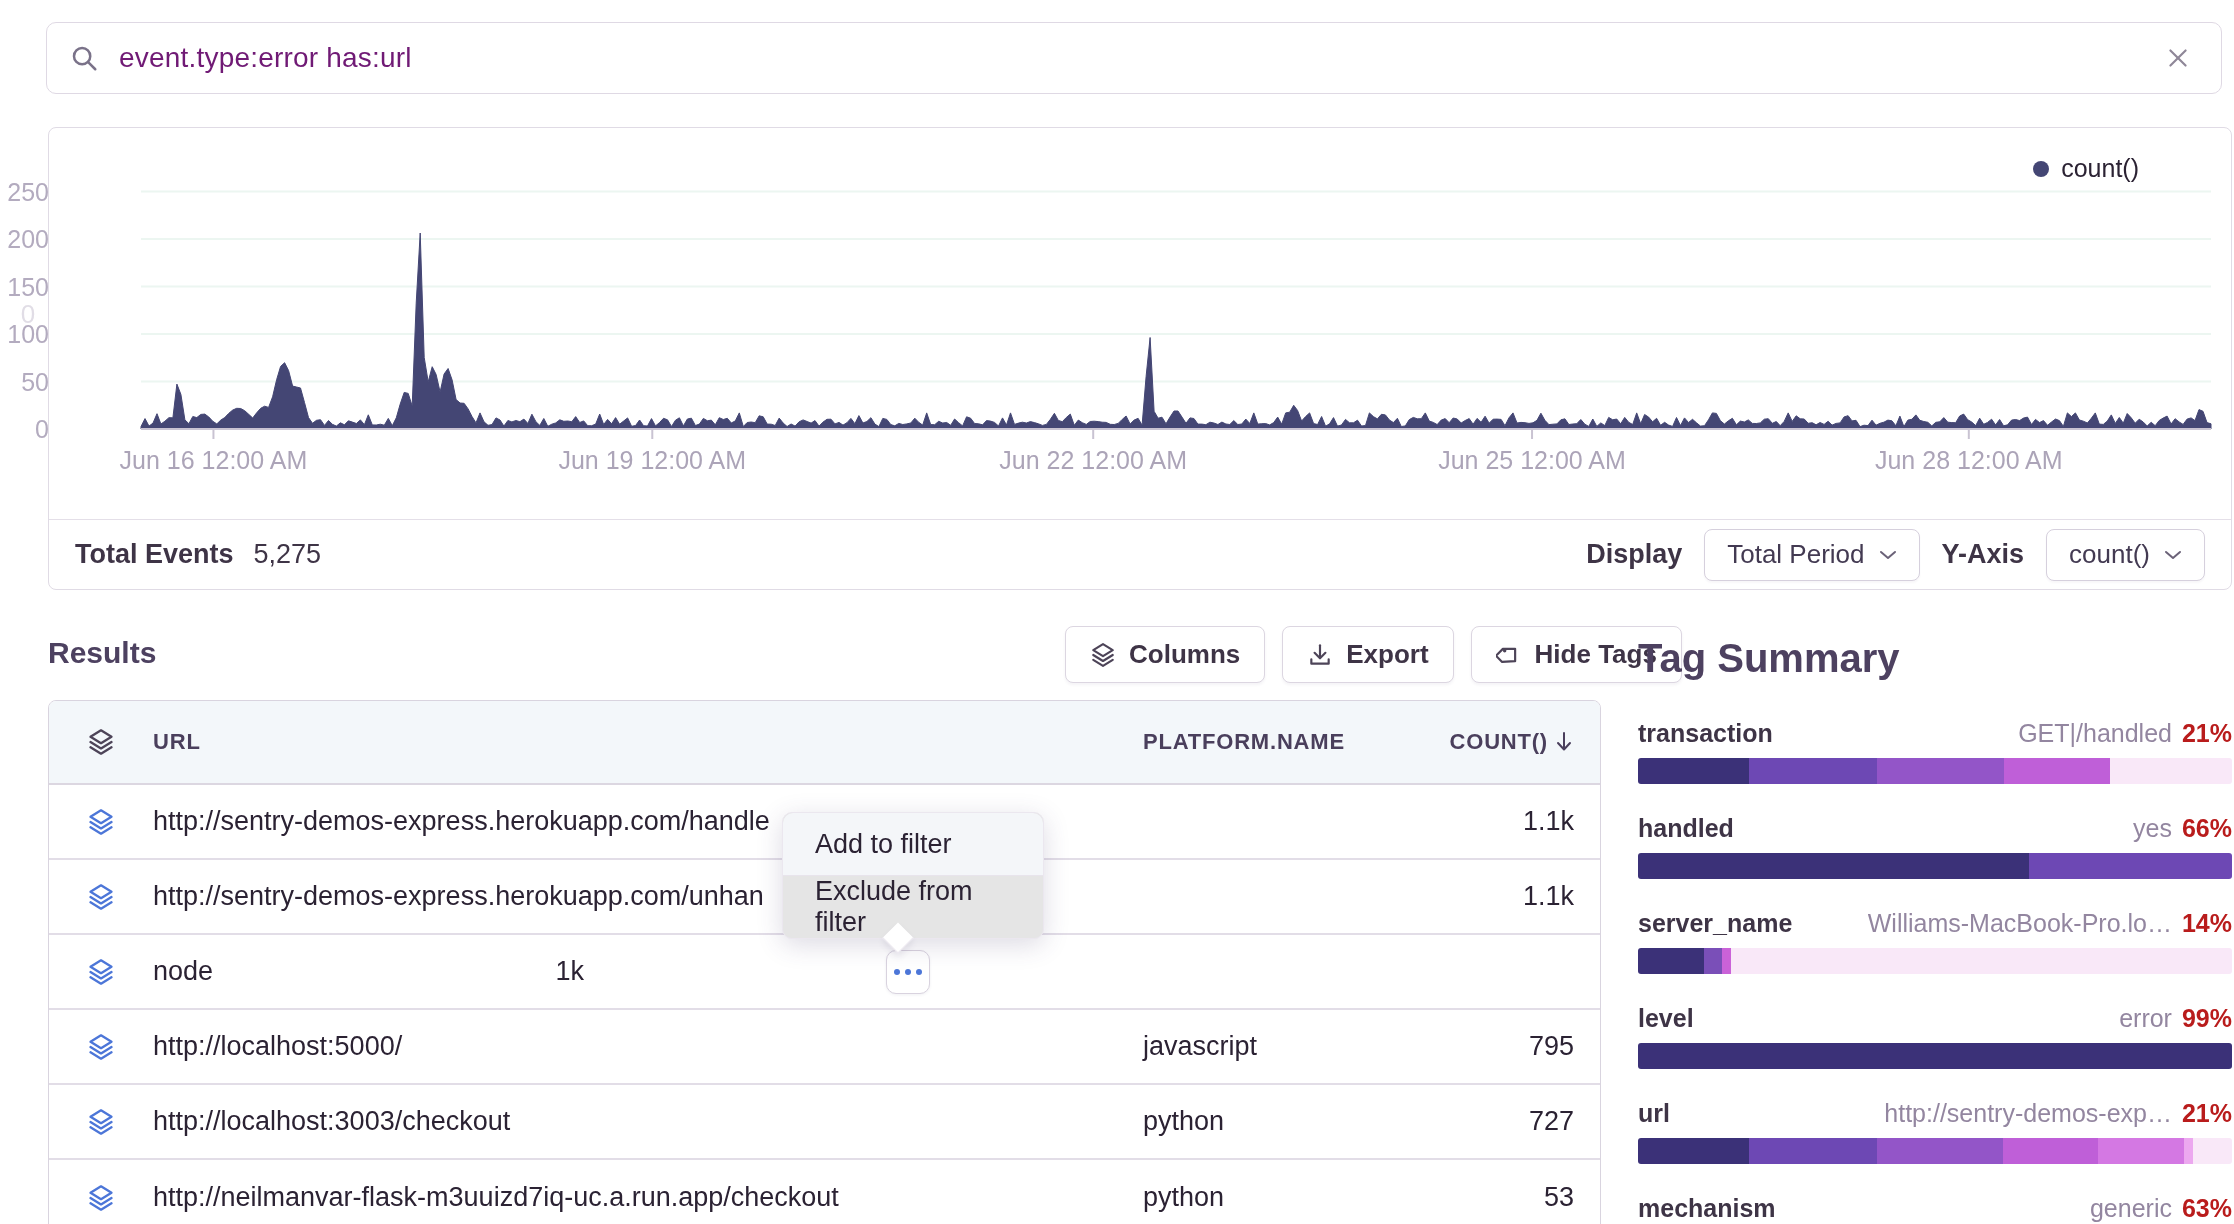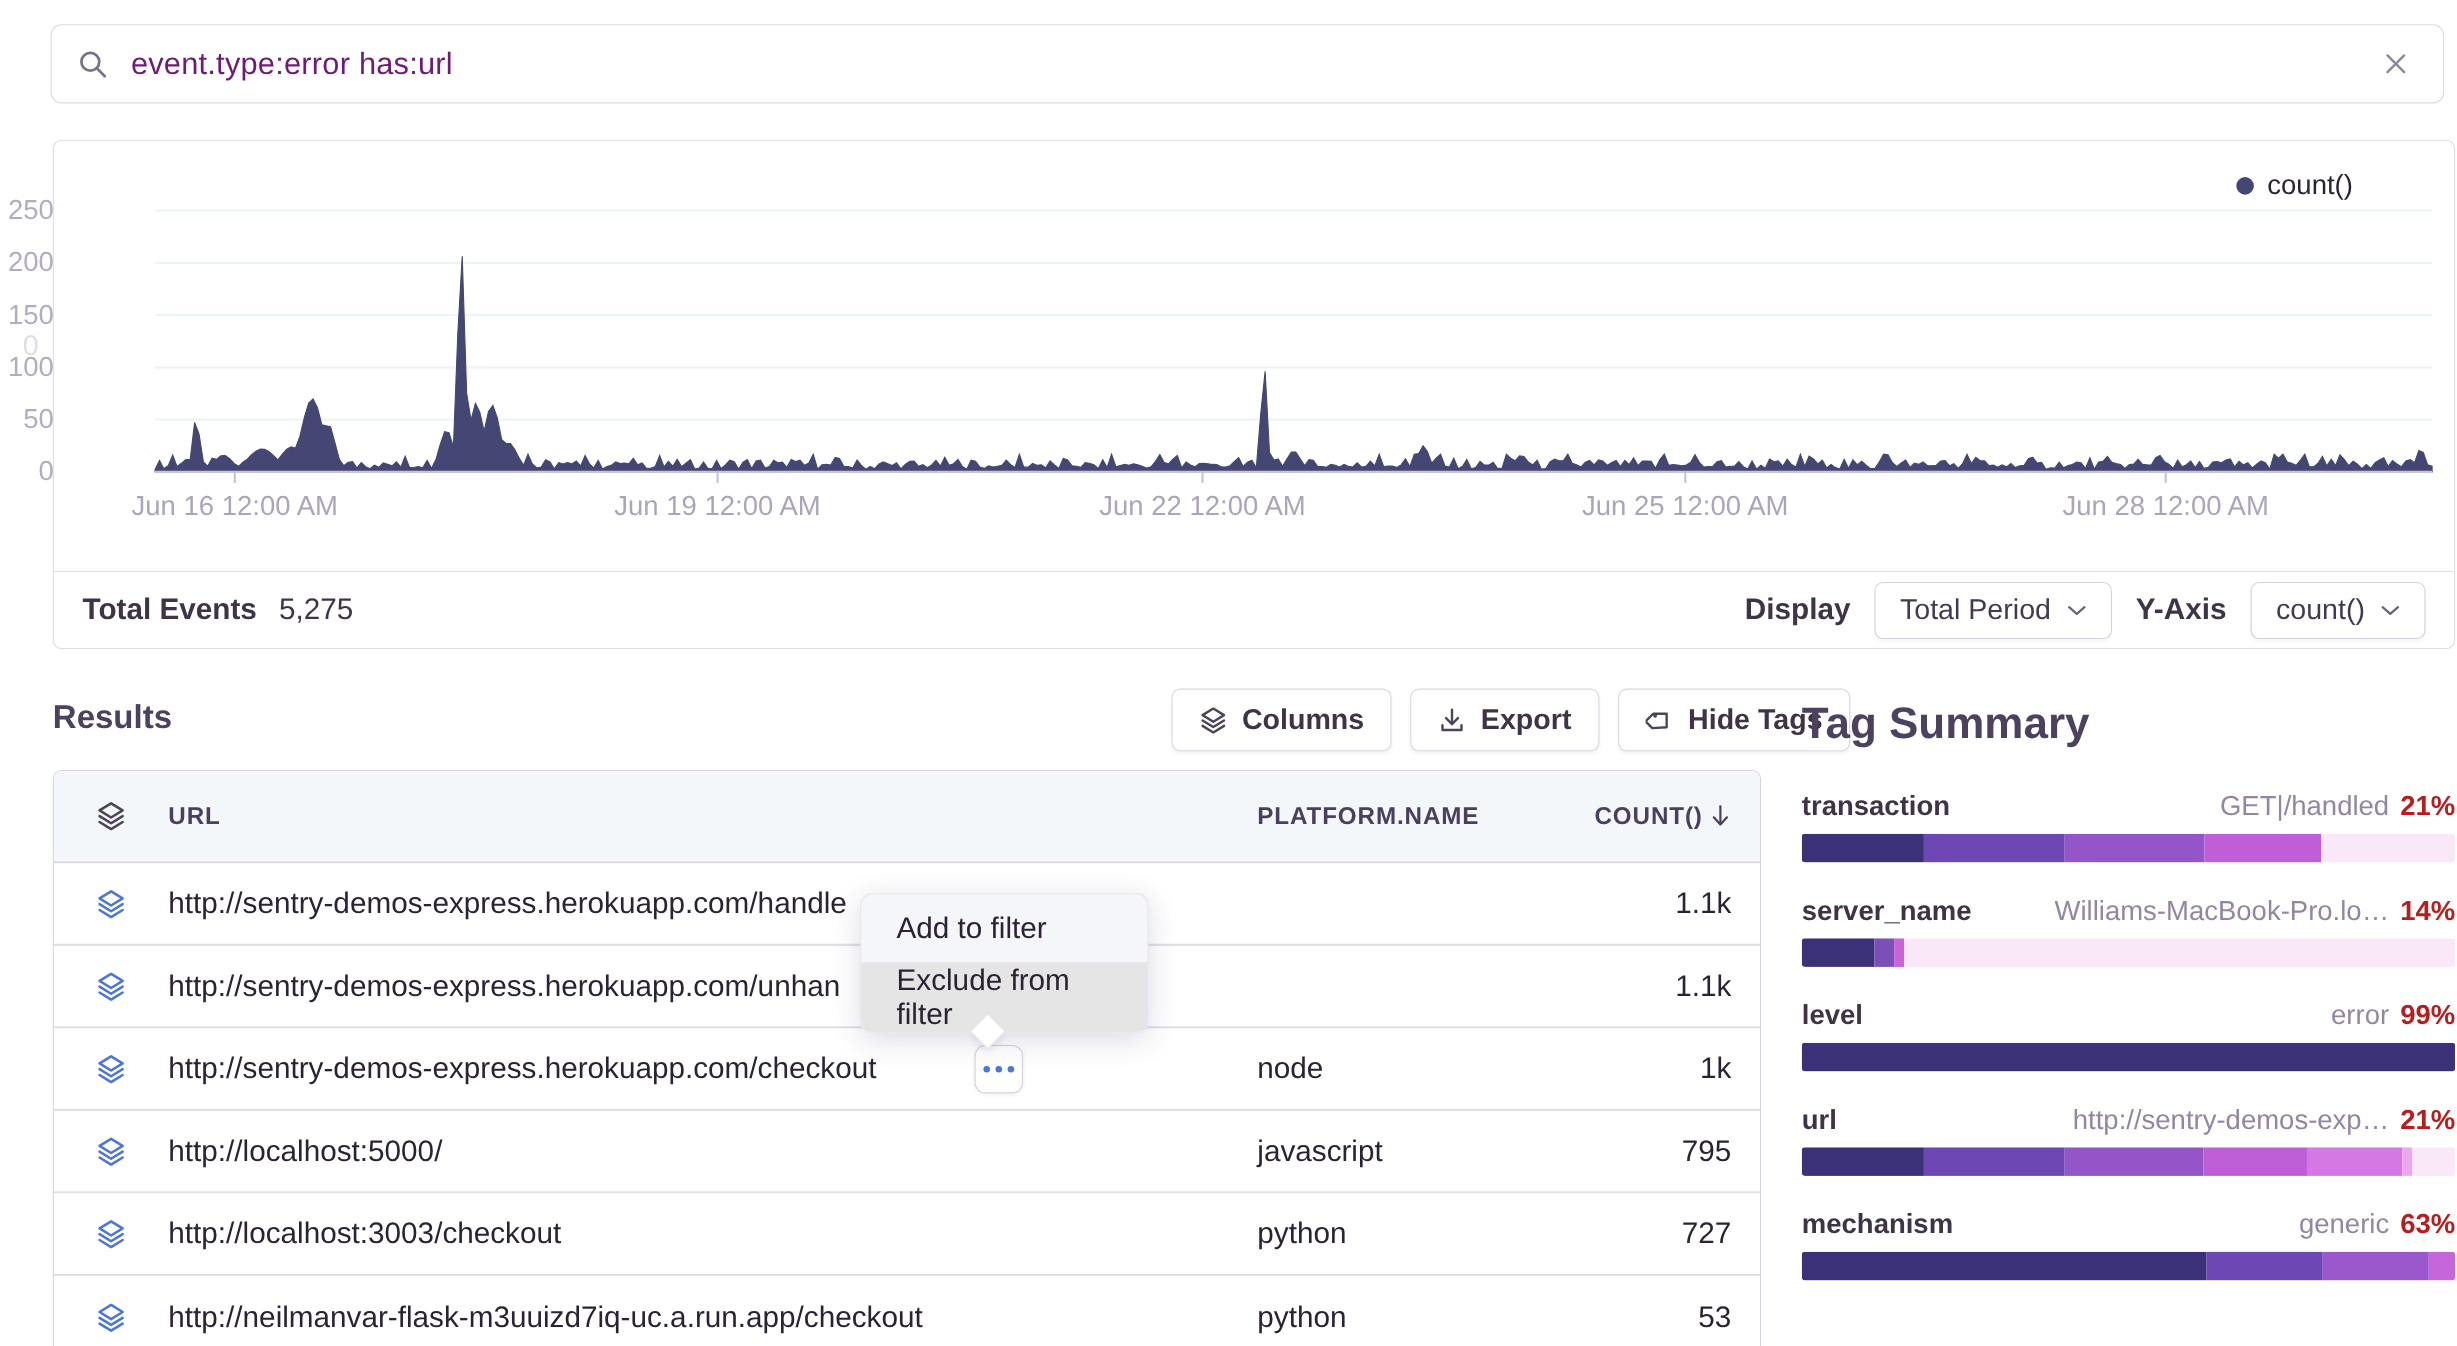--- a/index.html
+++ b/index.html
@@ -249,21 +249,20 @@
   </div>
 
   <div class="row">
     <div class="col-icon">
       <svg width="28" height="28" viewBox="0 0 24 24" style="color:#4C76D8">
         <path d="M12 2 L21 7.5 L12 13 L3 7.5 Z" class="icon-stroke"></path>
         <polyline points="3,12 12,17.5 21,12" class="icon-stroke"></polyline>
         <polyline points="3,16.5 12,22 21,16.5" class="icon-stroke"></polyline>
       </svg>
     </div>
-    <div class="col-url">http://sentry-demos-express.herokuapp.com/checkout</div>
     <div class="col-platform">node</div>
     <div class="col-count">1k</div>
     <div class="menu-btn" style="display: flex;">
           <b></b>
           <b></b>
           <b></b>
         </div>
   </div>
 
   <div class="row">
@@ -328,20 +327,31 @@
     </div>
     <div class="tag-bar">
           <span style="width: 18.7%; background: rgb(59, 49, 120);"></span>
           <span style="width: 21.5%; background: rgb(109, 72, 180);"></span>
           <span style="width: 21.5%; background: rgb(147, 85, 200);"></span>
           <span style="width: 17.8%; background: rgb(191, 95, 216);"></span>
           <span style="width: 20.5%; background: rgb(249, 232, 248);"></span>
         </div>
   </div>
 
+  <div class="tag-row">
+    <div class="tag-head">
+      <span class="tag-name">handled</span>
+      <span class="tag-val">yes</span>
+      <span class="tag-pct">66%</span>
+    </div>
+    <div class="tag-bar">
+          <span style="width: 65.8%; background: rgb(59, 49, 120);"></span>
+          <span style="width: 34.2%; background: rgb(109, 72, 180);"></span>
+        </div>
+  </div>
 
   <div class="tag-row">
     <div class="tag-head">
       <span class="tag-name">server_name</span>
       <span class="tag-val">Williams-MacBook-Pro.lo…</span>
       <span class="tag-pct">14%</span>
     </div>
     <div class="tag-bar">
           <span style="width: 11.1%; background: rgb(59, 49, 120);"></span>
           <span style="width: 3%; background: rgb(122, 79, 184);"></span>

